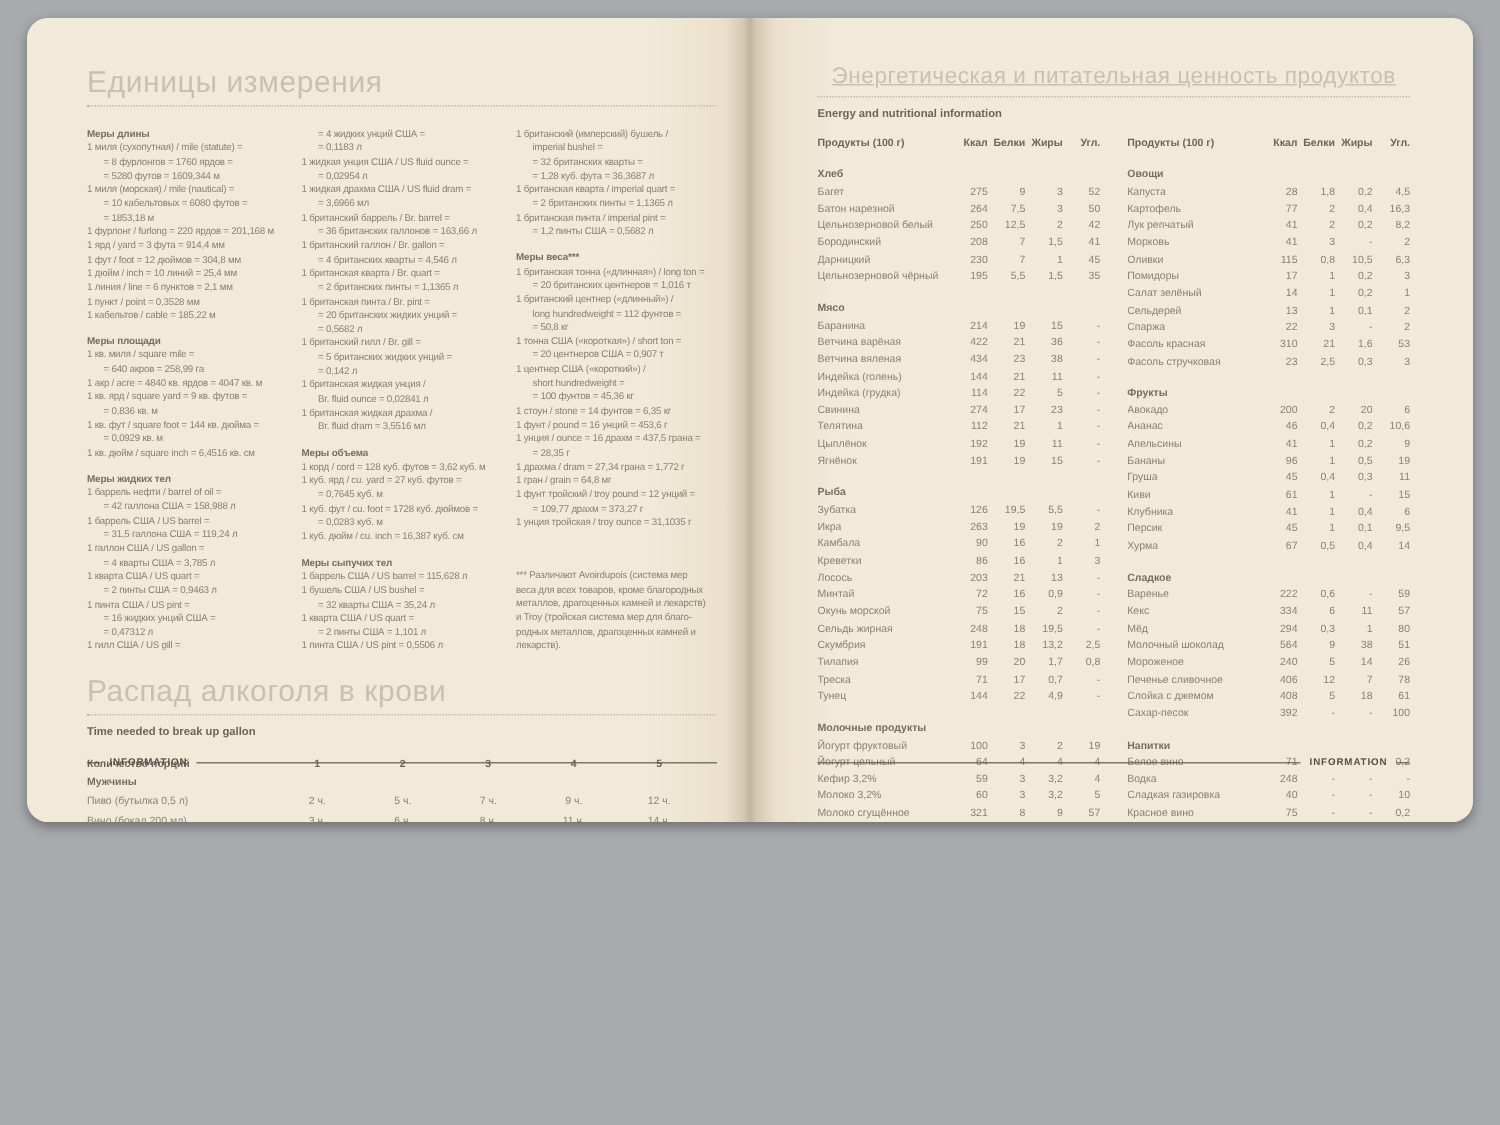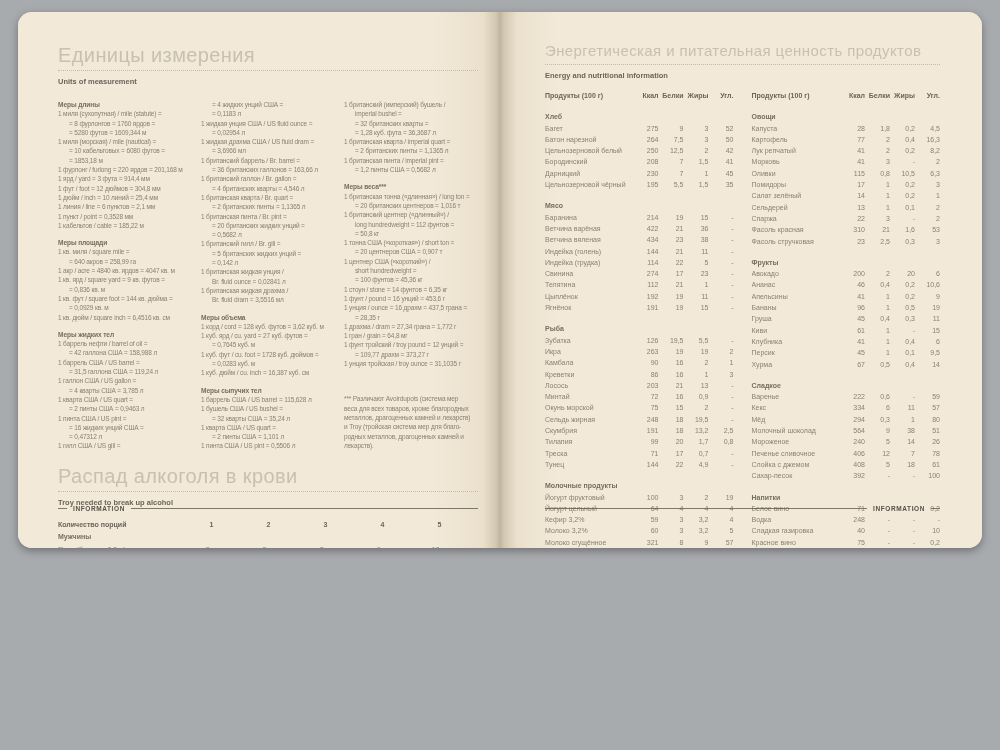--- a/index.html
+++ b/index.html
@@ -15,21 +15,21 @@
   html,body{width:1000px;height:750px;}
   body{background:var(--bg);font-family:"Liberation Sans",sans-serif;position:relative;overflow:hidden;}
   .notebook{position:absolute;left:18px;top:12px;width:964px;height:536px;border-radius:14px;
     background:var(--page);box-shadow:0 3px 8px rgba(0,0,0,.35), inset 0 0 0 1px rgba(120,108,85,.25);overflow:hidden;}
   .page{position:absolute;top:0;bottom:0;width:482px;}
   .page.left{left:0;padding:32px 22px 0 40px;background:linear-gradient(90deg,var(--page) 86%,#e7ddc8 100%);}
   .page.right{right:0;padding:30px 42px 0 45px;background:linear-gradient(270deg,var(--page) 88%,#e7ddc8 100%);}
   .spine{position:absolute;left:50%;top:0;bottom:0;width:34px;transform:translateX(-50%);
     background:linear-gradient(90deg,rgba(100,85,60,0) 0%,rgba(100,85,60,.16) 38%,rgba(100,85,60,.30) 50%,rgba(100,85,60,.16) 62%,rgba(100,85,60,0) 100%);}
   .h1{font-size:20px;color:var(--title);letter-spacing:.4px;line-height:22px;white-space:nowrap;}
-  .h1.small{font-size:15px;line-height:18px;text-align:left;}
+  .h1.small{font-size:15px;line-height:18px;text-align:center;text-decoration:underline;}
   .rule{border-bottom:1px dotted var(--rule);margin-top:4px;height:1px;}
   .sub{font-size:7.5px;font-weight:bold;color:var(--dark);margin-top:6px;}
   .sub.right{text-align:left;}
 
   
   .ucols{display:flex;gap:9px;margin-top:14px;}
   .ucol{flex:1;min-width:0;}
   .ublock{margin-bottom:8px;}
   .ufoot{margin-top:26px;}
   .bh{font-size:6.6px;font-weight:bold;color:#766f60;line-height:9.3px;letter-spacing:-.1px;white-space:nowrap;}
@@ -68,21 +68,20 @@
   .fline.short{width:9px;}
 </style>
 </head>
 <body>
 
 <div class="notebook">
 
   <div class="page left">
     <div class="h1">Единицы измерения</div>
     <div class="rule"></div>
-    <div class="sub">Units of measurement</div>
 
     <div class="ucols">
         <div class="ucol">
           <div class="ublock">
             <div class="bh">Меры длины</div>
             <div class="uline">1 миля (сухопутная) / mile (statute) =</div>
             <div class="uline in">= 8 фурлонгов = 1760 ярдов =</div>
             <div class="uline in">= 5280 футов = 1609,344 м</div>
             <div class="uline">1 миля (морская) / mile (nautical) =</div>
             <div class="uline in">= 10 кабельтовых = 6080 футов =</div>
@@ -206,21 +205,21 @@
             <div class="uline">и Troy (тройская система мер для благо-</div>
             <div class="uline">родных металлов, драгоценных камней и</div>
             <div class="uline">лекарств).</div>
           </div>
         </div>
       </div>
 
     <div class="alc">
       <div class="h1">Распад алкоголя в крови</div>
       <div class="rule"></div>
-      <div class="sub">Troy needed to break up alcohol</div>
+      <div class="sub">Time needed to break up gallon</div>
       <div class="atable">
           <div class="arow ahead">
             <div class="aname">Количество порций</div>
             <div class="acell">1</div>
             <div class="acell">2</div>
             <div class="acell">3</div>
             <div class="acell">4</div>
             <div class="acell">5</div>
           </div>
           <div class="arow agroup">Мужчины</div>

